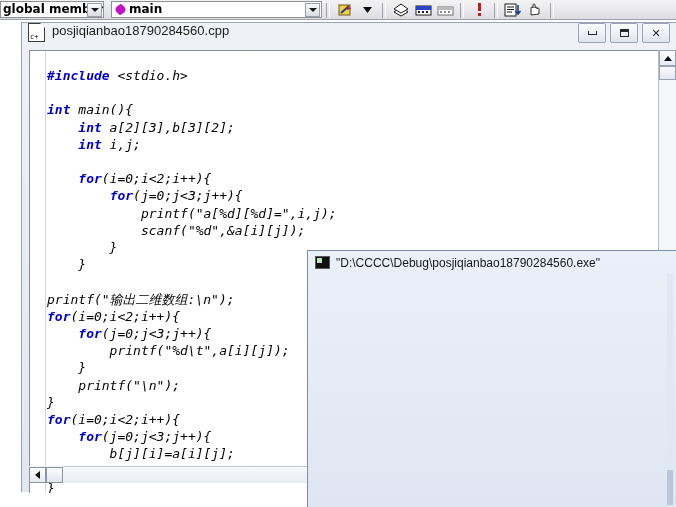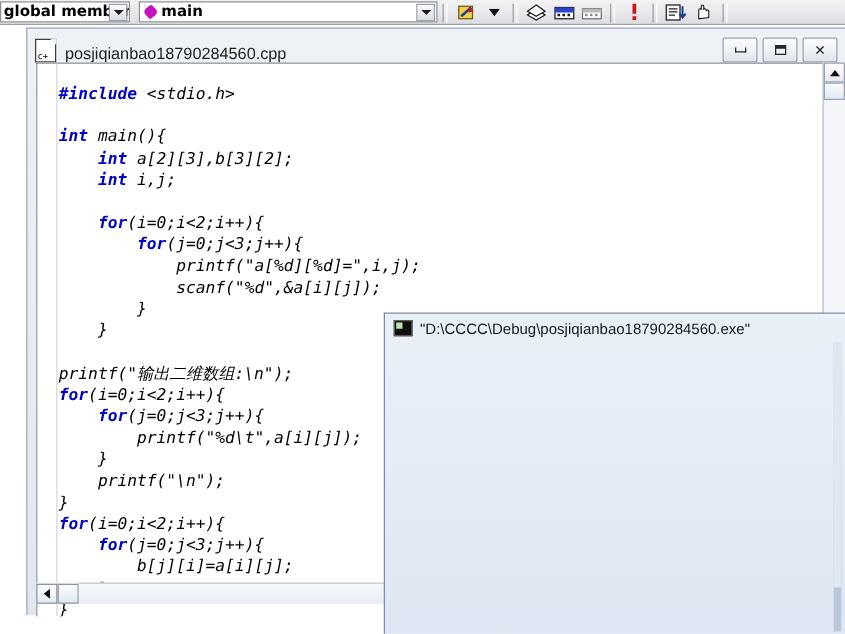--- a/index.html
+++ b/index.html
@@ -33,21 +33,21 @@
     border: 1px solid #8d9099;
     display: flex;
     align-items: center;
     font-size: 12px;
     font-weight: bold;
     color: #000;
     position: relative;
     margin-bottom: 1px;
   }
   #combo-global { width: 104px; padding-left: 2px; }
-  #combo-main   { width: 239px; padding-left: 3px; margin-left: 7px; }
+  #combo-main   { width: 211px; padding-left: 3px; margin-left: 7px; }
   .combo-label {
     white-space: nowrap;
     overflow: hidden;
     line-height: 13px;
     font-family: "DejaVu Sans", sans-serif;
   }
   .combo-arrow {
     position: absolute;
     right: 1px; top: 1px;
     width: 15px; height: 14px;
@@ -90,21 +90,21 @@
     left: 21px; top: 22px;
     width: 655px; height: 470px;
     background: linear-gradient(to bottom, #eef1f6 0%, #e2e7ef 100%);
     border: 1px solid #9aa3b4;
     border-right: none; border-bottom: none;
     box-sizing: border-box;
   }
   #editor-titlebar {
     height: 27px;
     display: flex;
-    align-items: flex-end;
+    align-items: flex-start;
     padding-left: 6px;
     box-sizing: border-box;
   }
   #file-icon {
     width: 15px; height: 17px;
     background: #ffffff;
     border: 1px solid #3c3c3c;
     position: relative;
     flex: none;
     margin-right: 7px;

